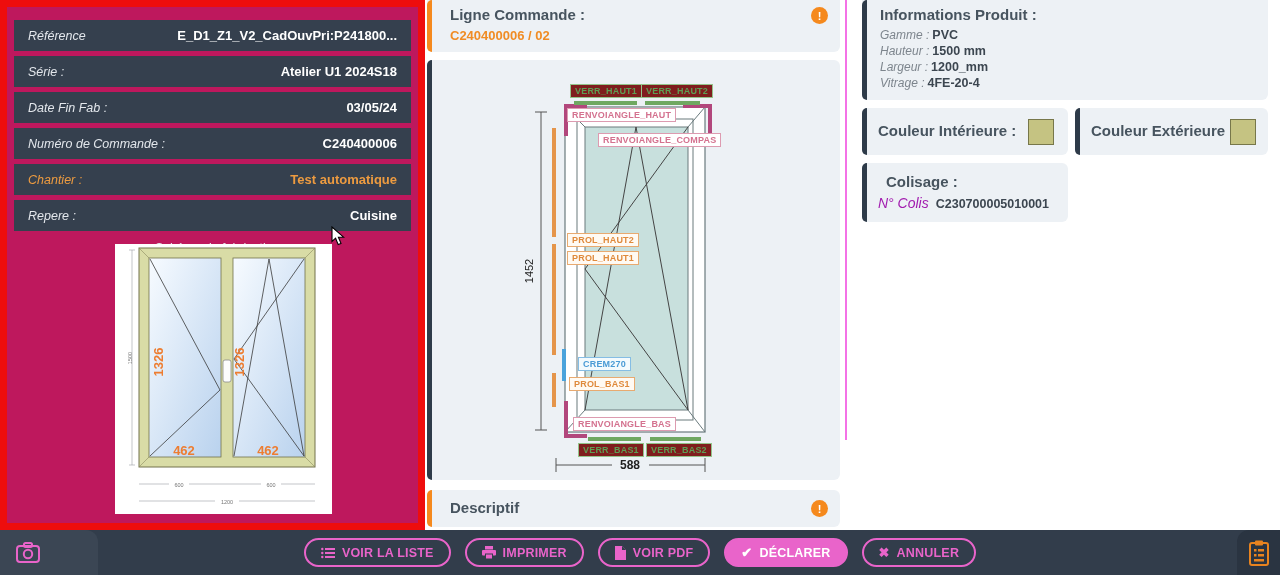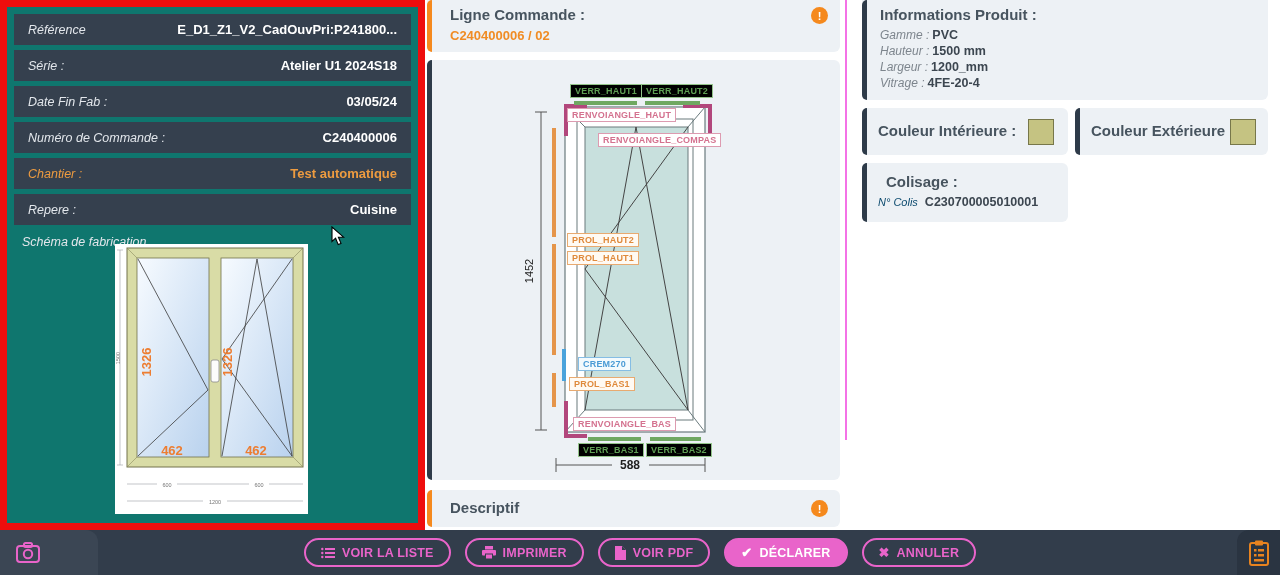--- a/index.html
+++ b/index.html
@@ -2,28 +2,28 @@
 <html><head>
 <meta charset="utf-8">
 <style>
   * { margin:0; padding:0; box-sizing:border-box; }
   html,body { width:1280px; height:575px; }
   body { font-family:"Liberation Sans", sans-serif; background:#ffffff; position:relative; overflow:hidden; }
   #app { position:absolute; inset:0; width:1280px; height:575px; }
 
   
   .left-panel { position:absolute; left:0; top:0; width:425px; height:530px;
-    background:#0f766e; border:7px solid #ee0d0d; padding:2px 7px; }
+    background:#be185d; border:7px solid #ee0d0d; padding:8px 7px;text-align:center; }
   .info-row { height:31px; background:#35404e; margin:5px 0; display:flex;
     justify-content:space-between; align-items:center; padding:0 14px; }
   .info-row .lbl { font-style:italic; font-size:12.5px; color:#e3e7ec; }
   .info-row .val { font-weight:bold; font-size:13px; color:#ffffff; white-space:nowrap; }
   .info-row.accent .lbl, .info-row.accent .val { color:#ed9b40; }
   .schema-label { font-style:italic; font-size:12.5px; color:#e3e7ec; margin:10px 0 0 8px; }
-  .schema-box { position:absolute; left:108px; top:237px; width:193px; height:270px; background:#ffffff; }
+  .schema-box { position:absolute; left:108px; top:237px; width:217px; height:270px; background:#ffffff; }
 
   
   .card { position:absolute; background:#edf1f5; border-radius:6px; }
   .vbar { position:absolute; left:0; top:0; bottom:0; width:5px; border-radius:6px 0 0 6px; }
   .vbar.orange { background:#f5891d; }
   .vbar.navy { background:#2e3b49; }
   .card-title { font-weight:bold; font-size:15px; color:#47545f; }
   .excl { position:absolute; width:17px; height:17px; border-radius:50%; background:#f5891d;
     color:#ffffff; font-weight:bold; font-size:11px; display:flex; align-items:center; justify-content:center; }
 
@@ -31,21 +31,21 @@
   .order-card { left:427px; top:0; width:413px; height:52px; border-radius:0 0 6px 6px; }
   .order-card .card-title { position:absolute; left:23px; top:6px; }
   .order-card .order-num { position:absolute; left:23px; top:28px; font-weight:bold; font-size:13px; color:#f08c24; }
   .drawing-card { left:427px; top:60px; width:413px; height:420px; }
   .descr-card { left:427px; top:490px; width:413px; height:37px; }
   .descr-card .card-title { position:absolute; left:23px; top:9px; }
   .pink-divider { position:absolute; left:845px; top:0; width:2px; height:440px; background:#f472e6; }
 
   .part { position:absolute; font-size:9px; font-weight:bold; line-height:12px;
     background:#ffffff; border:1px solid; padding:0 4px; white-space:nowrap; letter-spacing:.2px; }
-  .part.g { color:#5f9e54; border-color:#93c48a; background:#000000; }
+  .part.g { color:#5f9e54; border-color:#93c48a; background:#7f1d1d; }
   .part.p { color:#d4728f; border-color:#dd9bb0; }
   .part.o { color:#df8a3c; border-color:#e8aa70; background:#fffaf3; }
   .part.b { color:#4a9bd5; border-color:#85bde4; background:#f3fafd; }
   .gbar { position:absolute; height:4px; background:#6fa861; }
 
   
   .prod-card { left:862px; top:0; width:406px; height:100px; border-radius:0 0 6px 6px; }
   .prod-card .card-title { position:absolute; left:18px; top:6px; }
   .prod-rows { position:absolute; left:18px; top:28px; }
   .prod-row { display:flex; gap:3px; align-items:baseline; height:16px; }
@@ -262,21 +262,21 @@
   <div class="card color-card" style="left:1075px; top:108px; width:193px;">
     <div class="vbar navy"></div>
     <div class="card-title">Couleur Extérieure :</div>
     <div class="swatch" style="right:12px;"></div>
   </div>
 
   <div class="card colis-card">
     <div class="vbar navy"></div>
     <div class="card-title">Colisage :</div>
     <div class="colis-row">
-      <span class="plbl" style="font-style:italic; font-size:11px; color:#0c4a6e;">N° Colis</span>
+      <span class="plbl" style="font-style:italic; font-size:14px; color:#a21caf;">N° Colis</span>
       <span class="pval" style="font-weight:bold; font-size:12.5px; color:#3c4650;">C230700005010001</span>
     </div>
   </div>
 
   <div class="bottom-bar">
     <div class="corner-box camera-box">
       <svg width="26" height="24" viewBox="0 0 26 24">
         <rect x="2" y="5" width="22" height="16" rx="3" fill="none" stroke="#e964ca" stroke-width="2"></rect>
         <rect x="9" y="2" width="8" height="4" rx="1.5" fill="none" stroke="#e964ca" stroke-width="2"></rect>
         <circle cx="13" cy="13" r="4.2" fill="none" stroke="#e964ca" stroke-width="2"></circle>

